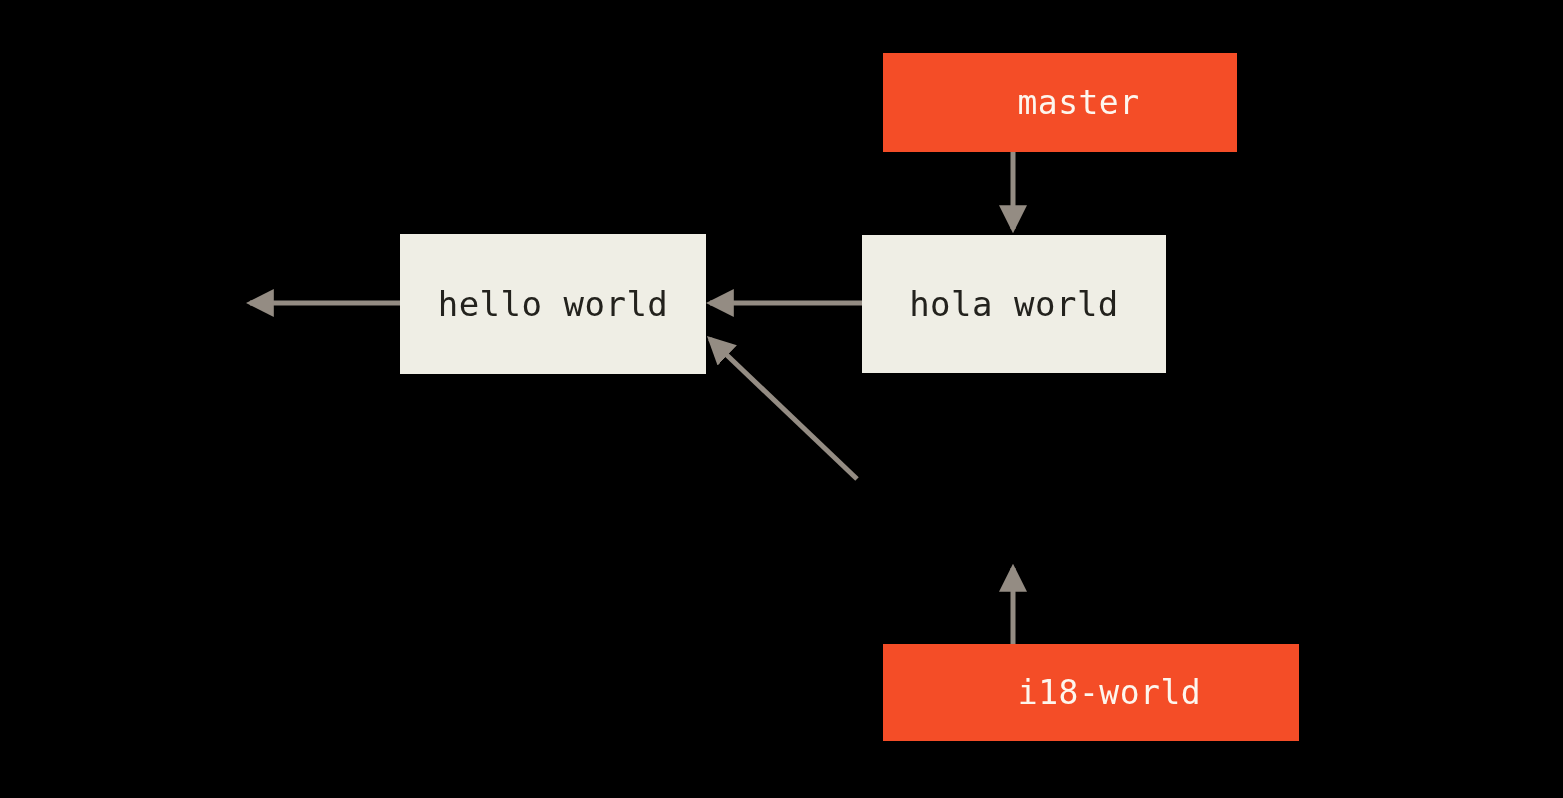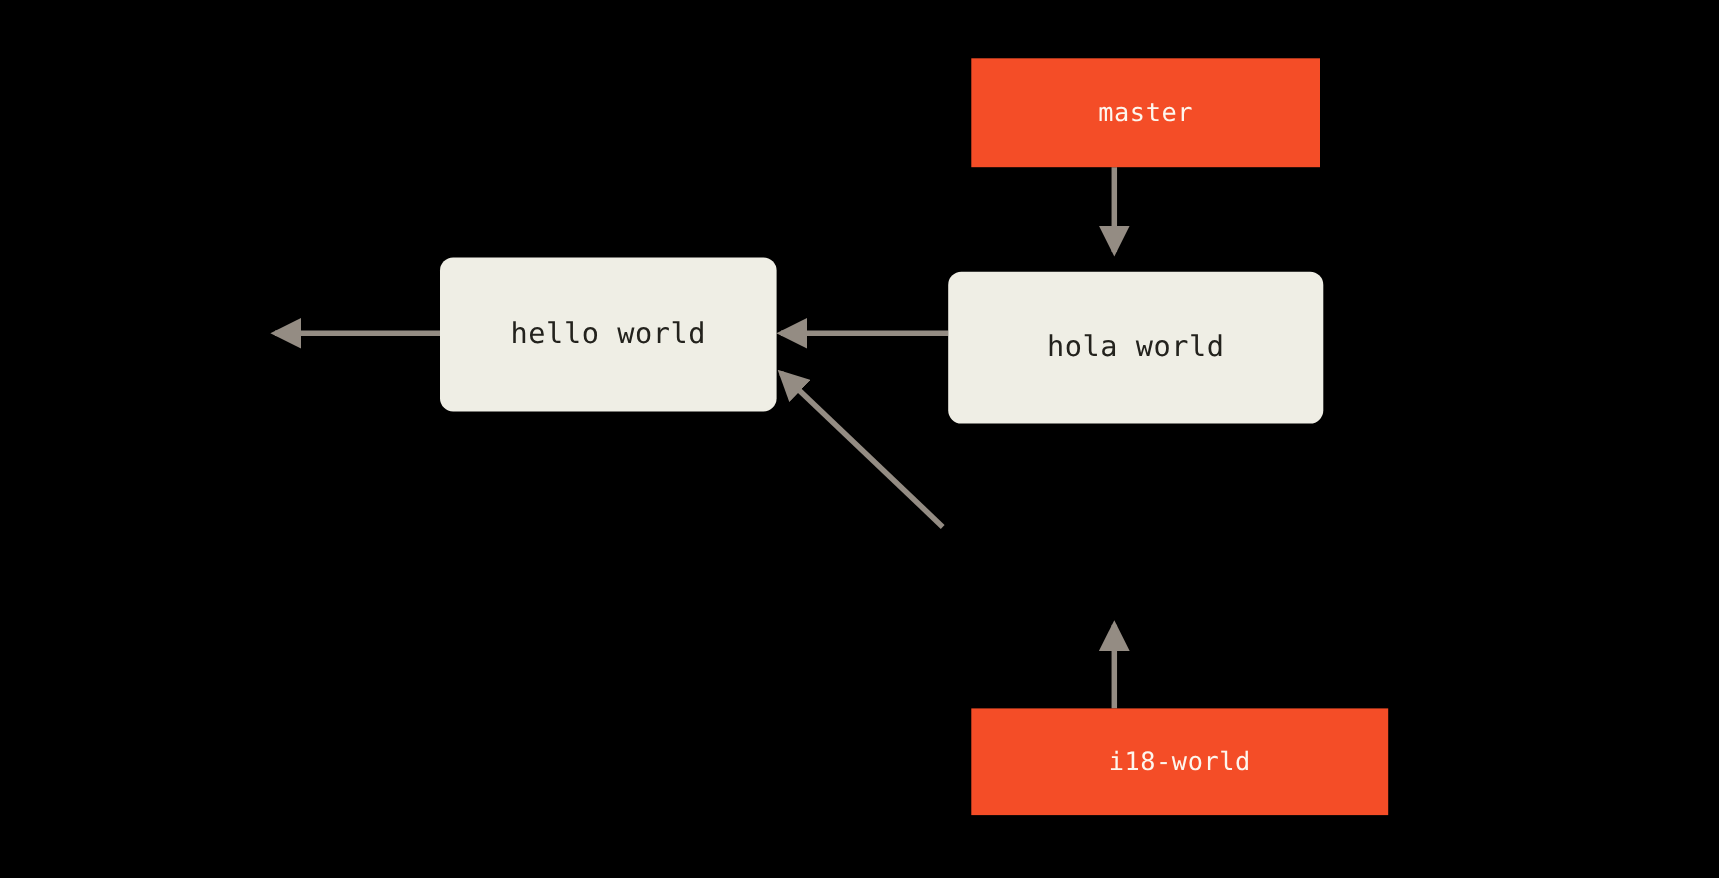--- a/index.html
+++ b/index.html
@@ -36,27 +36,27 @@
     position: absolute;
     display: flex;
     align-items: center;
     justify-content: center;
     white-space: nowrap;
     letter-spacing: 0.5px;
   }
   .node.commit {
     background: var(--commit-fill, #efeee5);
     color: var(--commit-text, #23221d);
-    font-size: 26px;
-    border-radius: 12px;
+    font-size: 34px;
   }
   .node.branch {
     background: var(--branch-fill, #f44d27);
     color: var(--branch-text, #fdf6ee);
-    font-size: 23px;
+    font-size: 33px;
+    padding-left: 37px;
   }
 </style>
 </head>
 <body>
 
 <div class="stage">
 
   <svg class="edges" width="1563" height="798" viewBox="0 0 1563 798">
     <defs>
       <marker id="arrowhead" viewBox="0 0 10 10" refX="8.5" refY="5" markerWidth="5.6" markerHeight="5.6" orient="auto">
@@ -71,21 +71,21 @@
   </svg>
 
   <div class="node branch" style="left:883px; top:53px; width:317px; height:99px;">
     <span>master</span>
   </div>
 
   <div class="node commit" style="left:400px; top:234px; width:306px; height:140px;">
     <span>hello world</span>
   </div>
 
-  <div class="node commit" style="left:862px; top:247px; width:341px; height:138px;">
+  <div class="node commit" style="left:862px; top:235px; width:304px; height:138px;">
     <span>hola world</span>
   </div>
 
 
   <div class="node branch" style="left:883px; top:644px; width:379px; height:97px;">
     <span>i18-world</span>
   </div>
 
 </div>
 

